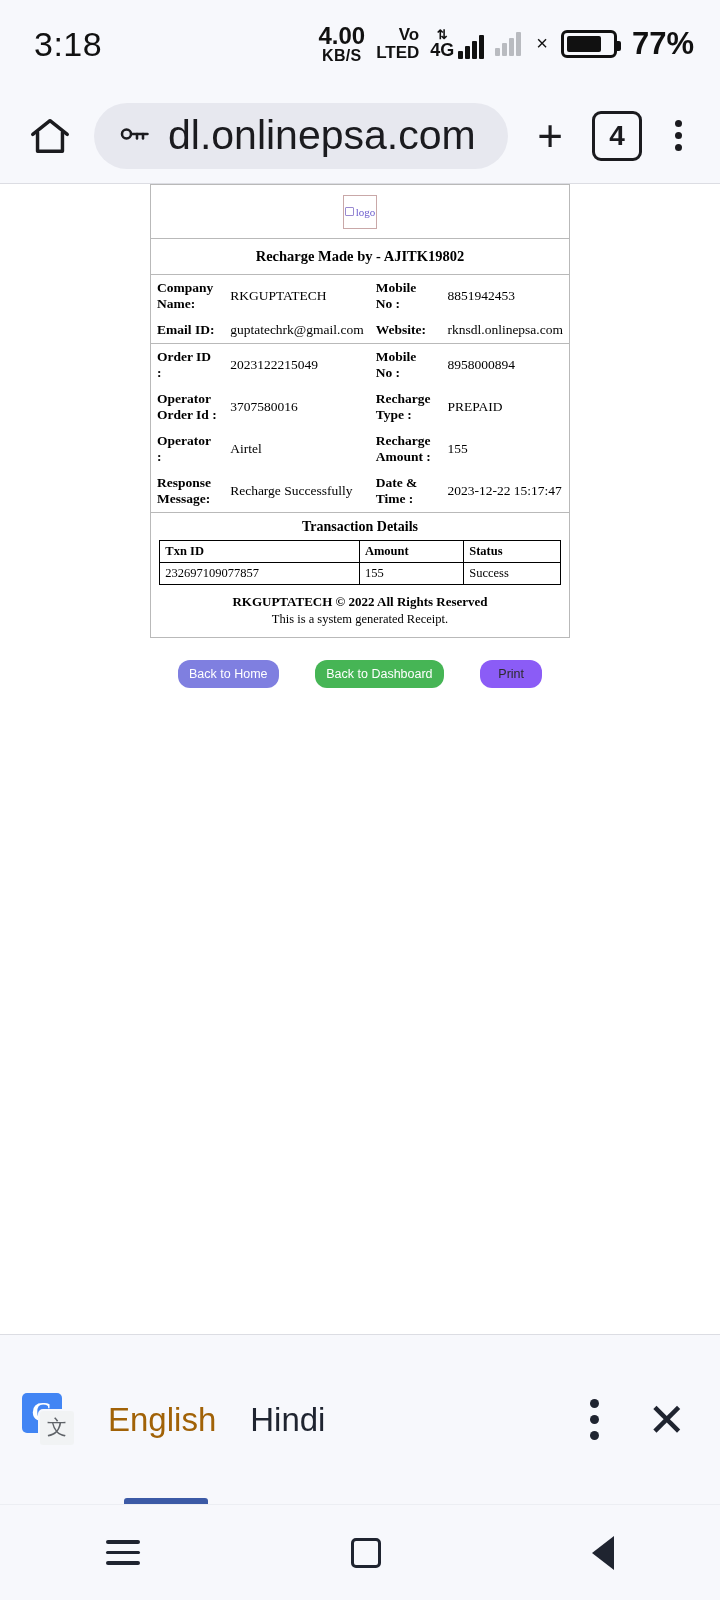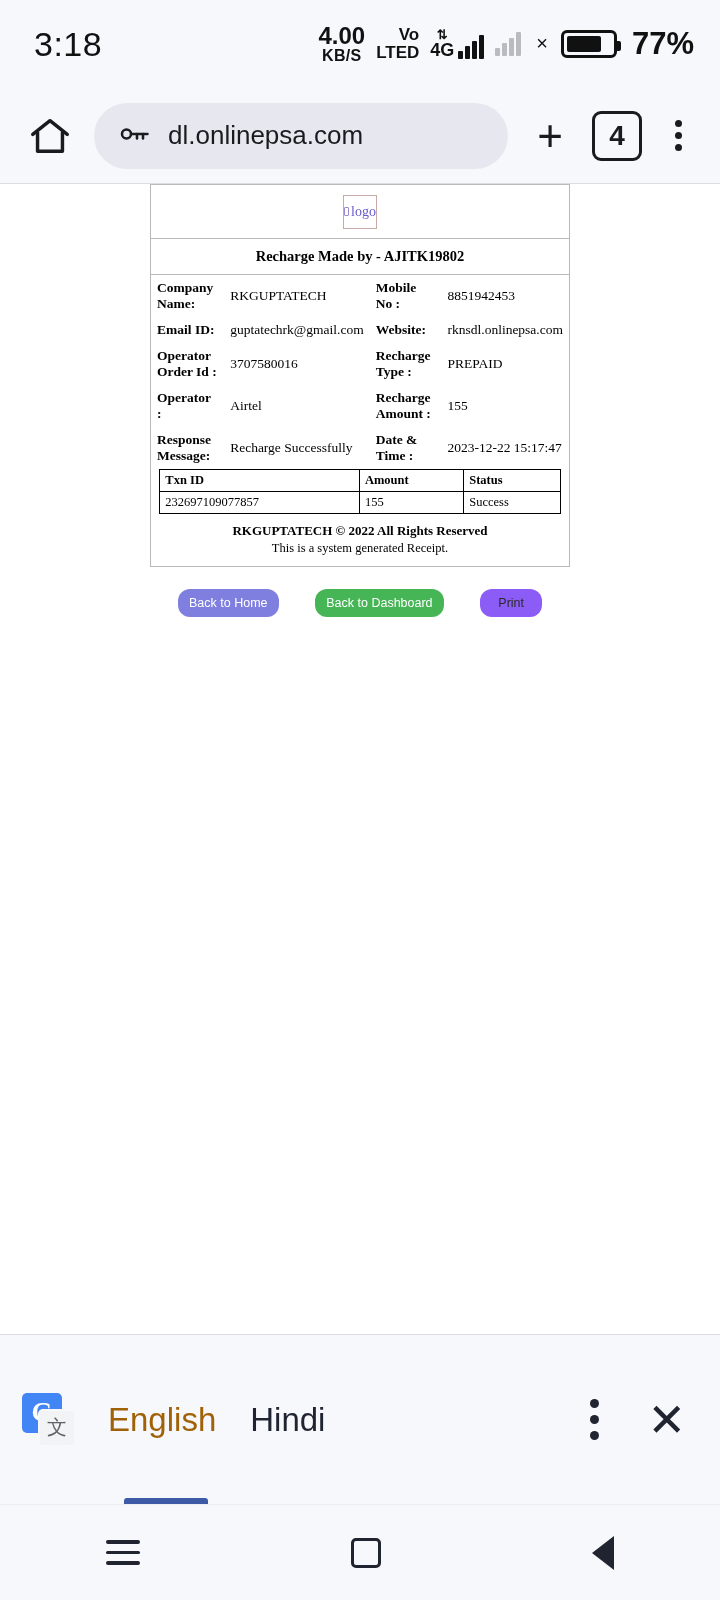--- a/index.html
+++ b/index.html
@@ -88,21 +88,21 @@
     height: 66px;
     background: #e7e8ef;
     border-radius: 33px;
     display: flex;
     align-items: center;
     padding: 0 22px;
     gap: 16px;
     overflow: hidden;
   }
   .omnibox .url {
-    font-size: 26px;
+    font-size: 41px;
     color: #1b1b1f;
     white-space: nowrap;
     overflow: hidden;
   }
   .plus-btn { font-size: 44px; color:#1b1b1f; width: 52px; text-align:center; line-height: 1;}
   .tabcount {
     width: 50px; height: 50px; border: 3.5px solid #1b1b1f; border-radius: 9px;
     display:flex; align-items:center; justify-content:center;
     font-size: 28px; font-weight: 700; color:#1b1b1f;
   }
@@ -125,21 +125,21 @@
     background: #fff;
   }
   .logo-row {
     border-bottom: 1px solid #b9b9b9;
     height: 54px;
     display:flex; align-items:center; justify-content:center;
   }
   .broken-img {
     width: 34px; height: 34px; border: 1px solid #c9a8a8;
     display:flex; align-items:center; justify-content:center;
-    font-size: 14px; color:#6a5acd; gap:2px;
+    font-size: 11px; color:#6a5acd; gap:2px;
   }
   .broken-img .ic {
     width: 9px; height: 9px; border: 1px solid #9a8ad0; border-radius:1px;
     display:inline-block;
   }
   .made-by {
     text-align:center; font-weight:700; font-size: 14.5px;
     padding: 9px 0; border-bottom: 1px solid #b9b9b9;
   }
   table.info { width: 100%; border-collapse: collapse; }
@@ -322,20 +322,26 @@
         <td class="val">RKGUPTATECH</td>
         <td class="lbl">Mobile No :</td>
         <td class="val">8851942453</td>
       </tr>
       <tr>
         <td class="lbl">Email ID:</td>
         <td class="val">guptatechrk@gmail.com</td>
         <td class="lbl">Website:</td>
         <td class="val">rknsdl.onlinepsa.com</td>
       </tr>
+      <tr class="sect-divider">
+        <td class="lbl">Order ID :</td>
+        <td class="val">2023122215049</td>
+        <td class="lbl">Mobile No :</td>
+        <td class="val">8958000894</td>
+      </tr>
       <tr>
         <td class="lbl">Operator Order Id :</td>
         <td class="val">3707580016</td>
         <td class="lbl">Recharge Type :</td>
         <td class="val">PREPAID</td>
       </tr>
       <tr>
         <td class="lbl">Operator :</td>
         <td class="val">Airtel</td>
         <td class="lbl">Recharge Amount :</td>
@@ -343,20 +349,21 @@
       </tr>
       <tr>
         <td class="lbl">Response Message:</td>
         <td class="val">Recharge Successfully</td>
         <td class="lbl">Date &amp; Time :</td>
         <td class="val">2023-12-22 15:17:47</td>
       </tr>
     </tbody>
       </table>
 
+    <div class="txn-title">Transaction Details</div>
 
     <table class="txn">
       <tbody>
           <tr>
         <th>Txn ID</th>
         <th>Amount</th>
         <th>Status</th>
       </tr>
       <tr>
         <td>232697109077857</td>

